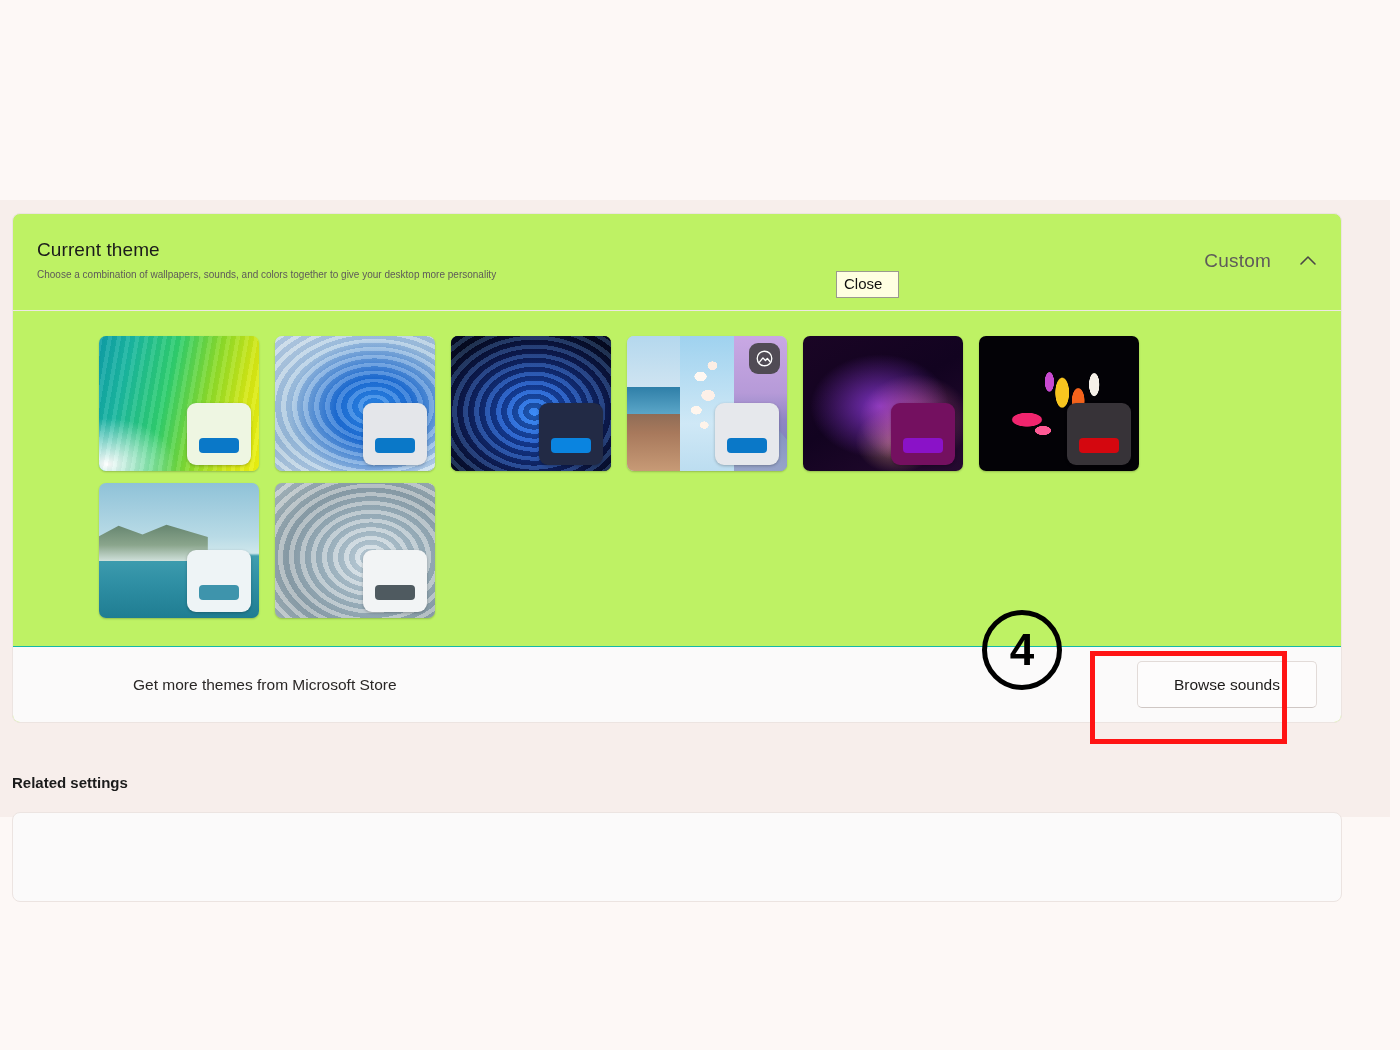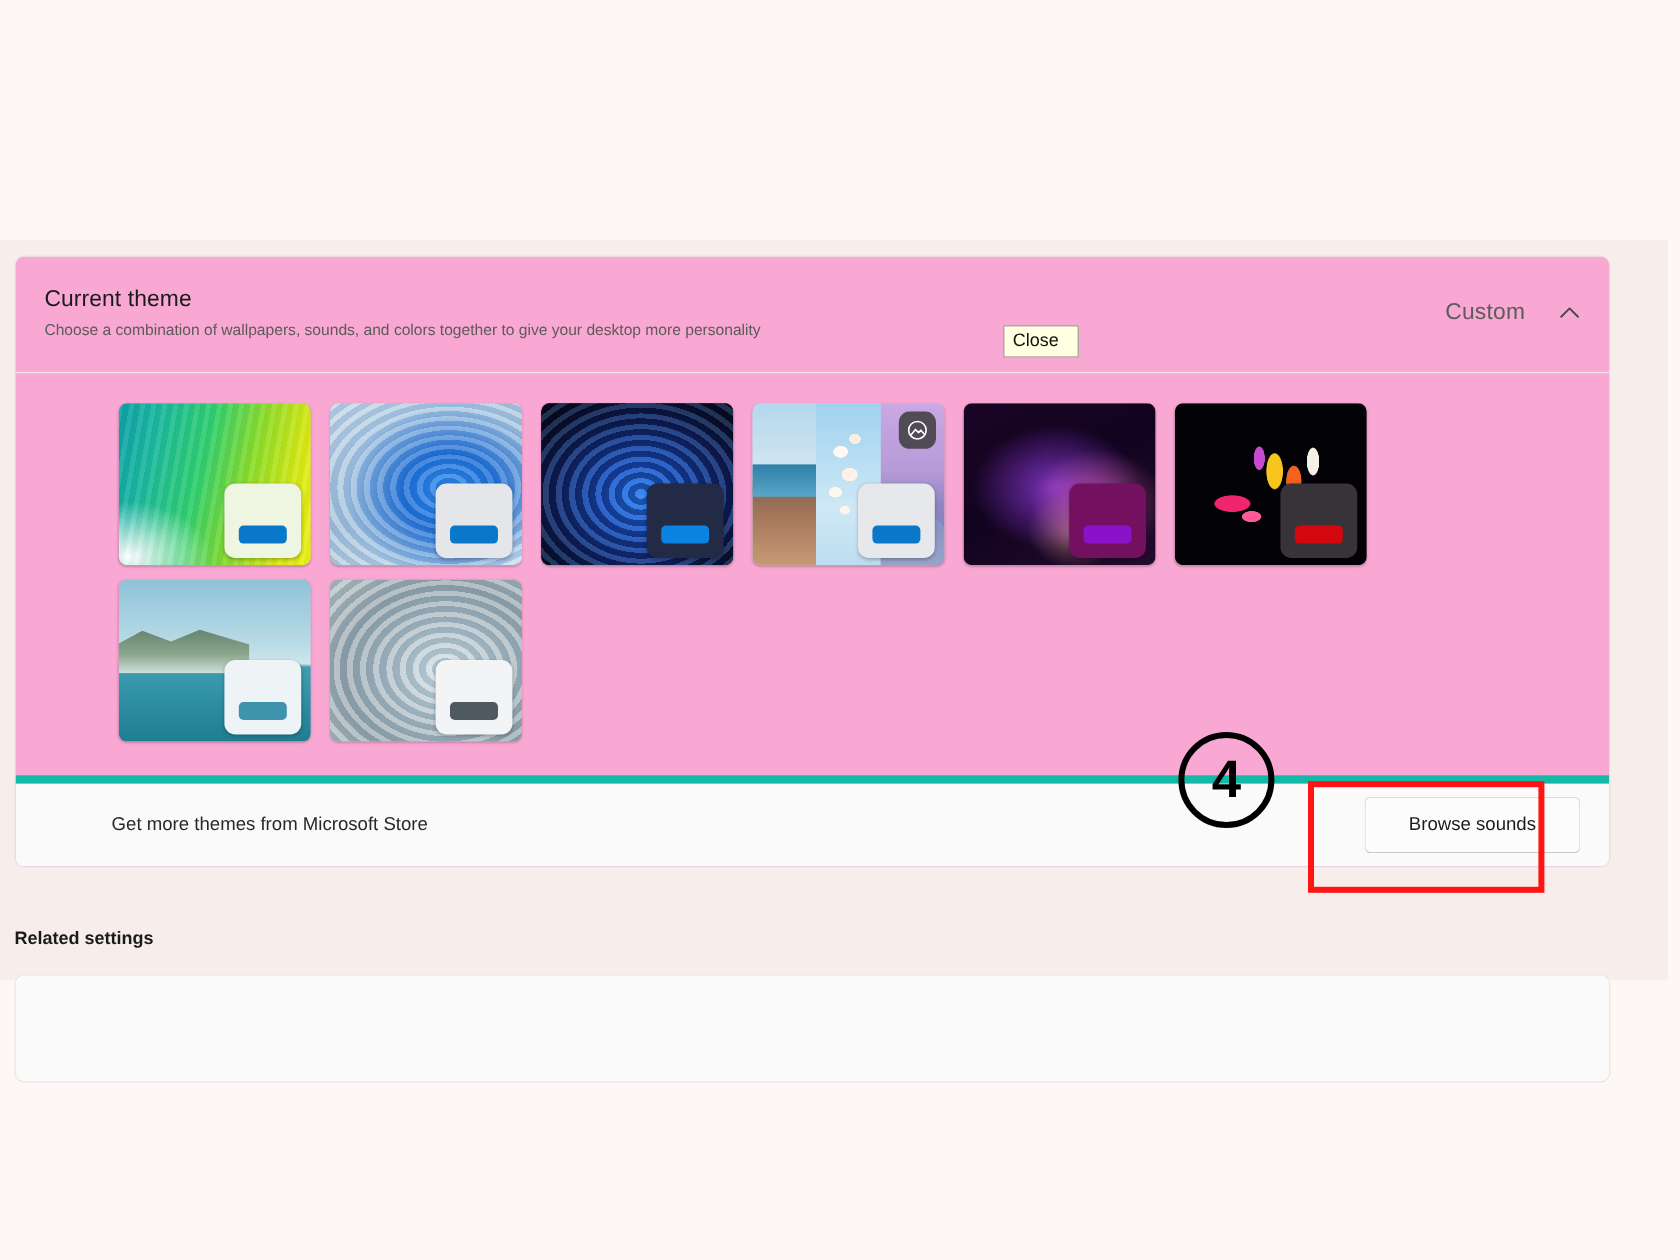--- a/index.html
+++ b/index.html
@@ -25,21 +25,21 @@
     background: #f7eeeb;
   }
 
   
   #theme-card {
     position: absolute;
     left: 12px;
     top: 213px;
     width: 1330px;
     height: 510px;
-    background: #f9a8d4;
+    background: #bef264;
     border: 1px solid #ece4e1;
     border-radius: 8px;
     box-sizing: border-box;
     overflow: hidden;
   }
 
   
   #card-header {
     position: relative;
     height: 97px;
@@ -47,21 +47,21 @@
     border-bottom: 1px solid #eee7e4;
     padding: 24px 0 0 24px;
   }
   #current-theme-title {
     font-size: 19px;
     color: #1b1b1b;
     letter-spacing: .1px;
     line-height: 24px;
   }
   #current-theme-desc {
-    font-size: 13px;
+    font-size: 10px;
     color: #5d5a59;
     line-height: 22px;
     margin-top: 2px;
     white-space: nowrap;
   }
   #header-right {
     position: absolute;
     right: 22px;
     top: 36px;
     display: flex;
@@ -249,25 +249,25 @@
     opacity:.8;
   }
 
   
   #card-footer {
     position: absolute;
     left: 0;
     right: 0;
     bottom: 0;
     height: 76px;
-    border-top: 7px solid #14b8a6;
+    border-top: 1px solid #14b8a6;
     display: flex;
     align-items: center;
     justify-content: space-between;
-    padding: 0 24px 0 80px;
+    padding: 0 24px 0 120px;
     box-sizing: border-box;
     background: #fbfafa;
   }
   #store-link-label {
     font-size: 15.5px;
     color: #2a2726;
   }
   #browse-themes-button {
     font-family: "Liberation Sans", sans-serif;
     font-size: 15.5px;

